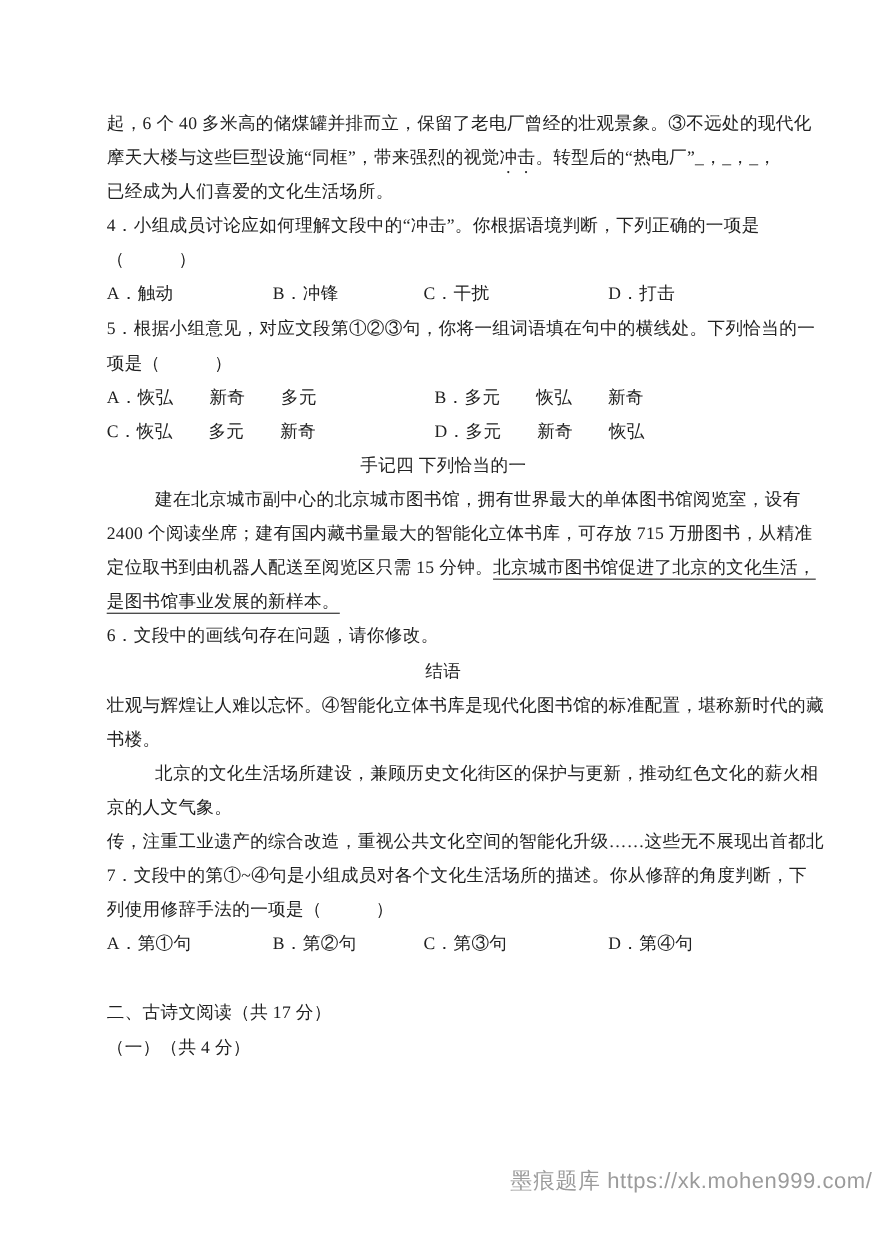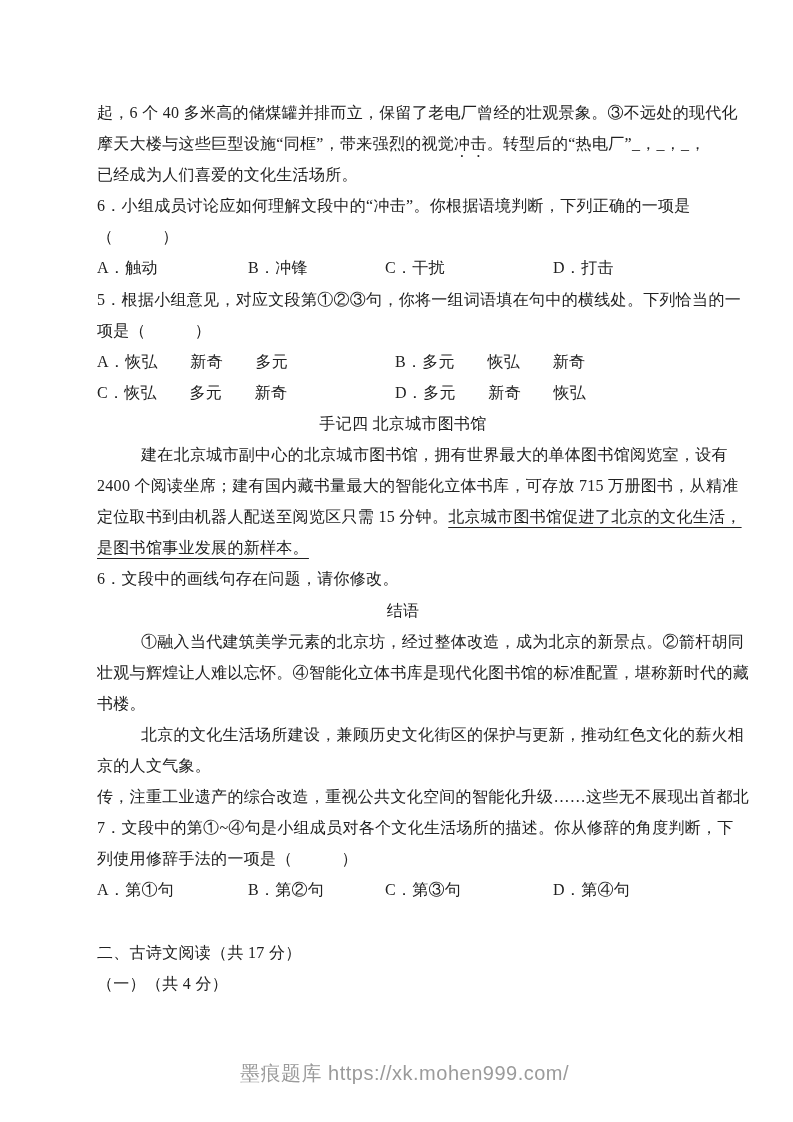--- a/index.html
+++ b/index.html
@@ -30,51 +30,50 @@
   }
   .em-dots{
     -webkit-text-emphasis:filled dot #212121;
     -webkit-text-emphasis-position:under right;
     text-emphasis:filled dot #212121;
     text-emphasis-position:under right;
   }
   .footer{
     position:absolute;
     left:0;right:0;top:1060px;
-    text-align:center;
+    text-align:right;
     font-family:"Liberation Sans","DejaVu Sans",sans-serif;
     font-size:20px;
     color:#9b9b9b;
     letter-spacing:0.5px;
     margin-left:16px;
   }
 </style>
 </head>
 <body>
 
 <div class="page">
   <div class="doc-body">
       <div class="line">起，6 个 40 多米高的储煤罐并排而立，保留了老电厂曾经的壮观景象。③不远处的现代化</div>
       <div class="line"><span>摩天大楼与这些巨型设施“同框”，带来强烈的视觉</span><span class="em-dots">冲击</span><span>。转型后的“热电厂”</span><span>_，_，_，</span></div>
       <div class="line">已经成为人们喜爱的文化生活场所。</div>
-      <div class="line">6．小组成员讨论应如何理解文段中的“冲击”。你根据语境判断，下列正确的一项是</div>
+      <div class="line">4．小组成员讨论应如何理解文段中的“冲击”。你根据语境判断，下列正确的一项是</div>
       <div class="line">（　　　）</div>
       <div class="line"><span class="opt" style="width: 151px;">A．触动</span><span class="opt" style="width: 137px;">B．冲锋</span><span class="opt" style="width: 168px;">C．干扰</span><span class="opt">D．打击</span></div>
       <div class="line">5．根据小组意见，对应文段第①②③句，你将一组词语填在句中的横线处。下列恰当的一</div>
       <div class="line">项是（　　　）</div>
       <div class="line"><span class="opt" style="width: 298px;">A．恢弘　　新奇　　多元</span><span class="opt">B．多元　　恢弘　　新奇</span></div>
       <div class="line"><span class="opt" style="width: 298px;">C．恢弘　　多元　　新奇</span><span class="opt">D．多元　　新奇　　恢弘</span></div>
-      <div class="line center">手记四 北京城市图书馆</div>
+      <div class="line center">手记四 下列恰当的一</div>
       <div class="line indent">建在北京城市副中心的北京城市图书馆，拥有世界最大的单体图书馆阅览室，设有</div>
       <div class="line">2400 个阅读坐席；建有国内藏书量最大的智能化立体书库，可存放 715 万册图书，从精准</div>
       <div class="line"><span>定位取书到由机器人配送至阅览区只需 15 分钟。</span><span class="ul">北京城市图书馆促进了北京的文化生活，</span></div>
       <div class="line"><span class="ul">是图书馆事业发展的新样本。</span></div>
       <div class="line">6．文段中的画线句存在问题，请你修改。</div>
       <div class="line center">结语</div>
-      <div class="line indent">①融入当代建筑美学元素的北京坊，经过整体改造，成为北京的新景点。②箭杆胡同</div>
       <div class="line">壮观与辉煌让人难以忘怀。④智能化立体书库是现代化图书馆的标准配置，堪称新时代的藏</div>
       <div class="line">书楼。</div>
       <div class="line indent">北京的文化生活场所建设，兼顾历史文化街区的保护与更新，推动红色文化的薪火相</div>
       <div class="line">京的人文气象。</div>
       <div class="line">传，注重工业遗产的综合改造，重视公共文化空间的智能化升级……这些无不展现出首都北</div>
       <div class="line">7．文段中的第①~④句是小组成员对各个文化生活场所的描述。你从修辞的角度判断，下</div>
       <div class="line">列使用修辞手法的一项是（　　　）</div>
       <div class="line"><span class="opt" style="width: 151px;">A．第①句</span><span class="opt" style="width: 137px;">B．第②句</span><span class="opt" style="width: 168px;">C．第③句</span><span class="opt">D．第④句</span></div>
       <div class="line">&nbsp;</div>
       <div class="line bold">二、古诗文阅读（共 17 分）</div>

